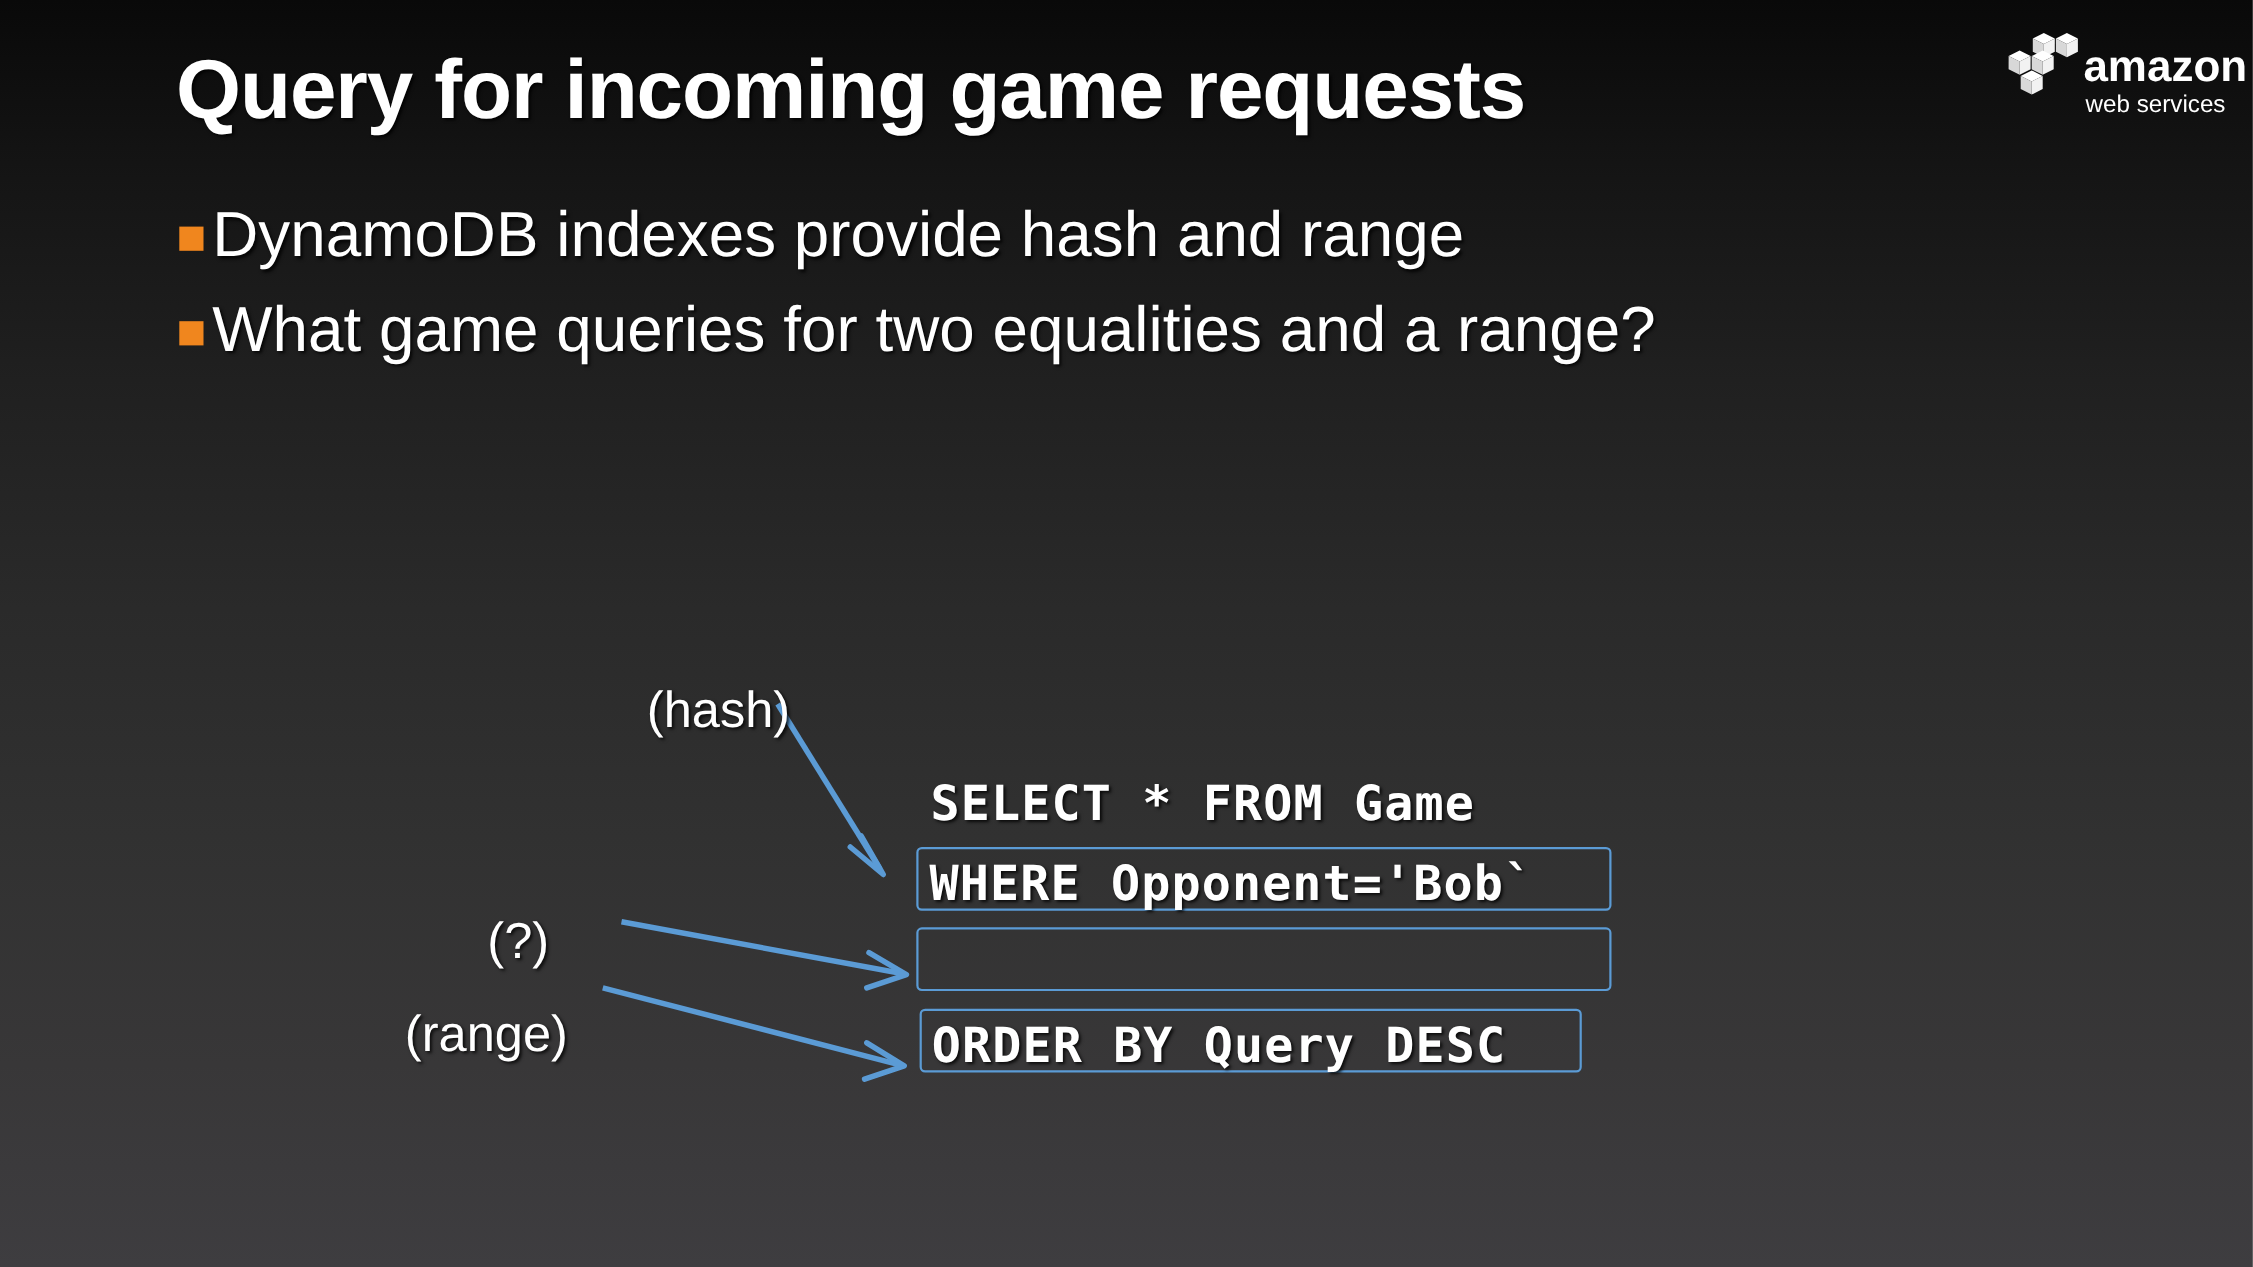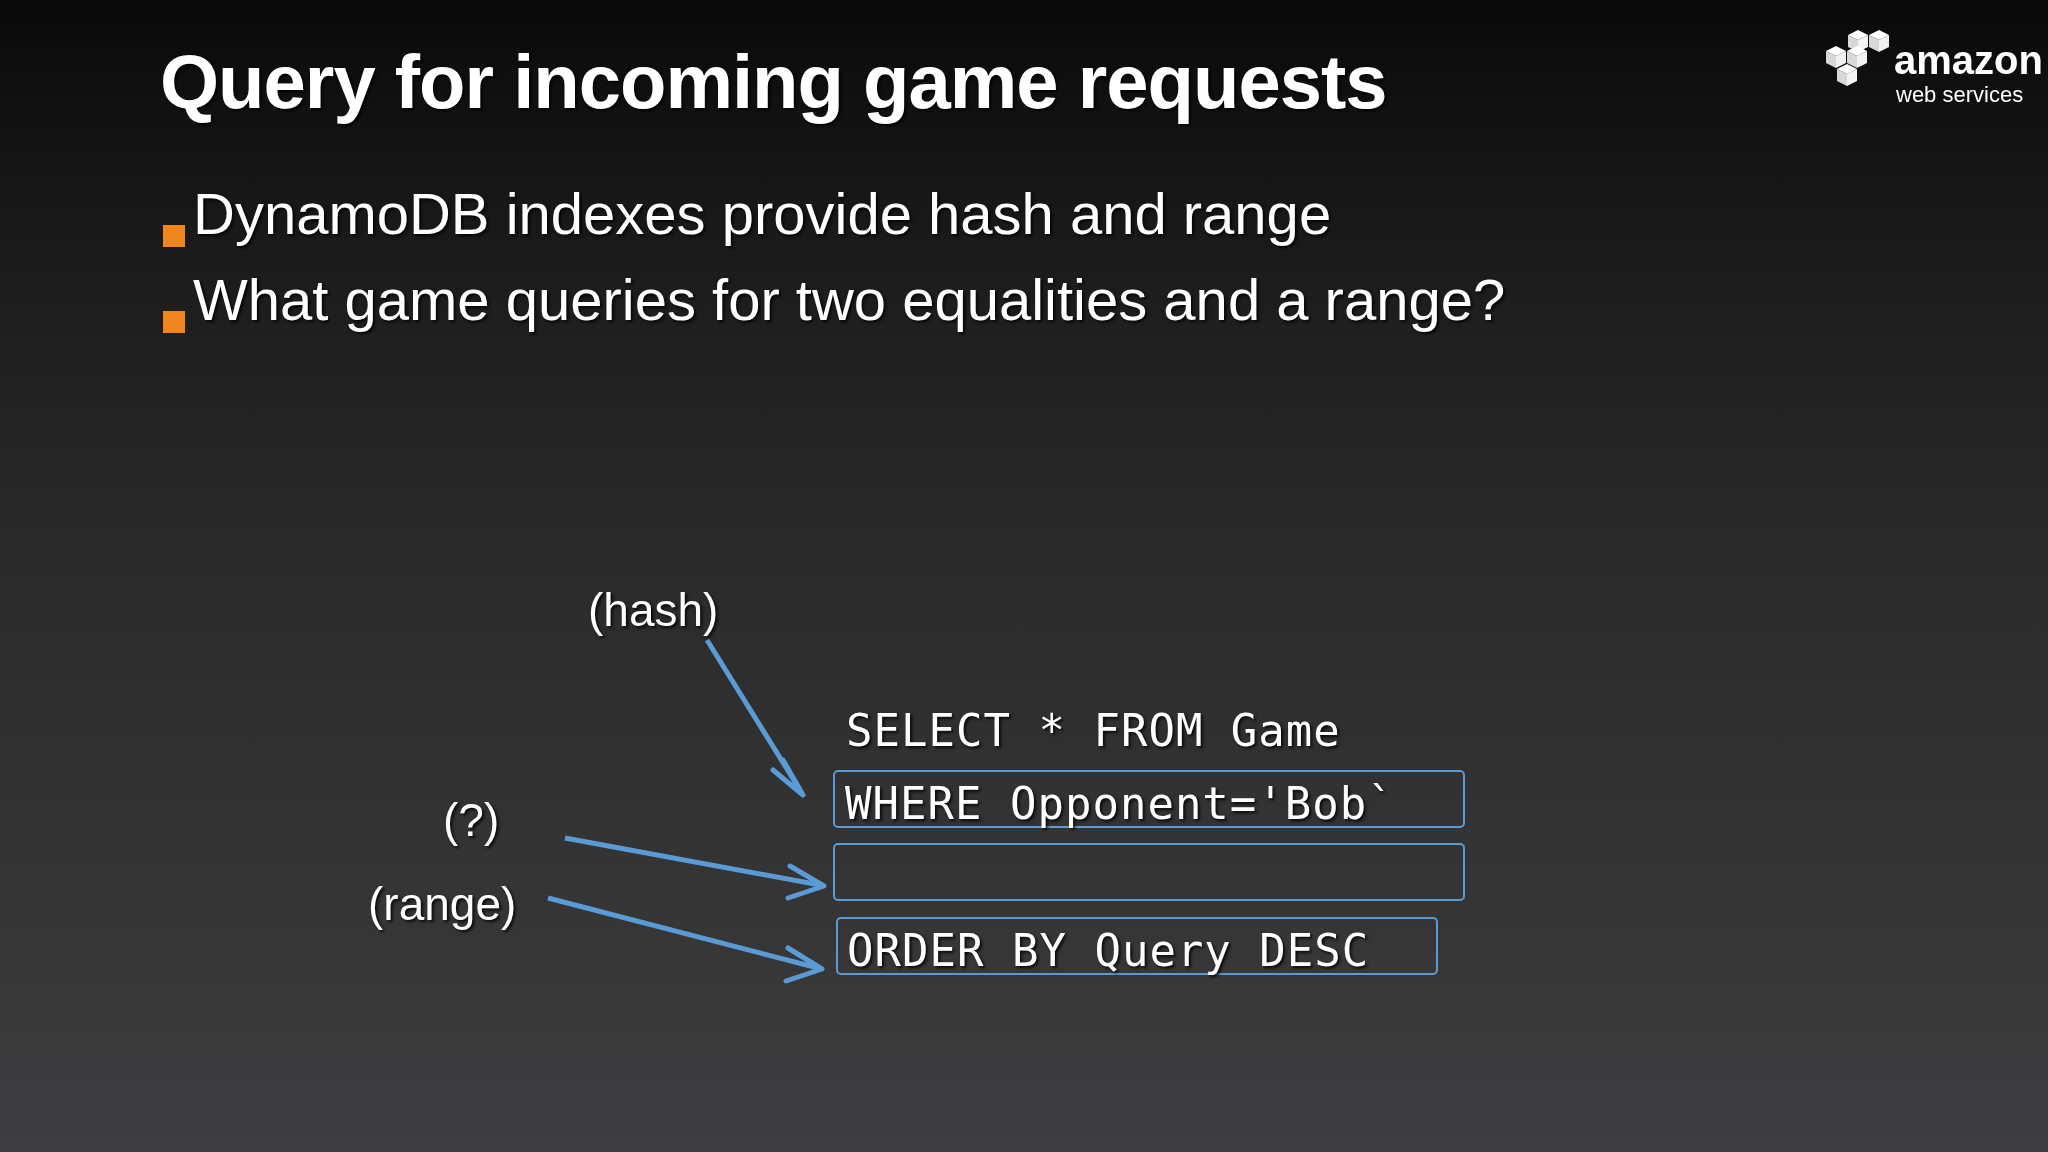--- a/index.html
+++ b/index.html
@@ -34,21 +34,21 @@
   .aws-logo svg { display:block; width:100%; height:100%; }
 
   
   .bullets {
     position:absolute;
     left:163px; top:182px;
     width:1800px;
   }
   .bullet-row {
     display:flex;
-    align-items:flex-end;
+    align-items:flex-start;
     margin-bottom:21px;
   }
   .bullet-marker {
     width:22px; height:22px;
     flex:0 0 22px;
     background:#F0861E;
     margin-top:24px;
     margin-right:8px;
   }
   .bullet-text {
@@ -62,21 +62,21 @@
   
   .code-area {
     position:absolute;
     left:0; top:0;
     width:2048px; height:1152px;
     pointer-events:none;
   }
   .code-line {
     position:absolute;
     font-family:"DejaVu Sans Mono", monospace;
-    font-weight:normal;
+    font-weight:bold;
     font-size:44px;
     letter-spacing:1px;
     color:#ffffff;
     white-space:pre;
     text-shadow: 2px 2px 3px rgba(0,0,0,0.8);
     pointer-events:auto;
   }
   .code-box {
     position:absolute;
     border:2px solid #5B9BD5;
@@ -86,20 +86,21 @@
 
   
   .annot {
     position:absolute;
     font-family:"Liberation Sans", sans-serif;
     font-size:46px;
     color:#ffffff;
     text-shadow: 2px 2px 3px rgba(0,0,0,0.8);
     white-space:nowrap;
     pointer-events:auto;
+    margin-top:35px;
   }
 
   .arrows {
     position:absolute;
     left:0; top:0;
     width:2048px; height:1152px;
     pointer-events:none;
   }
 </style>
 </head>

